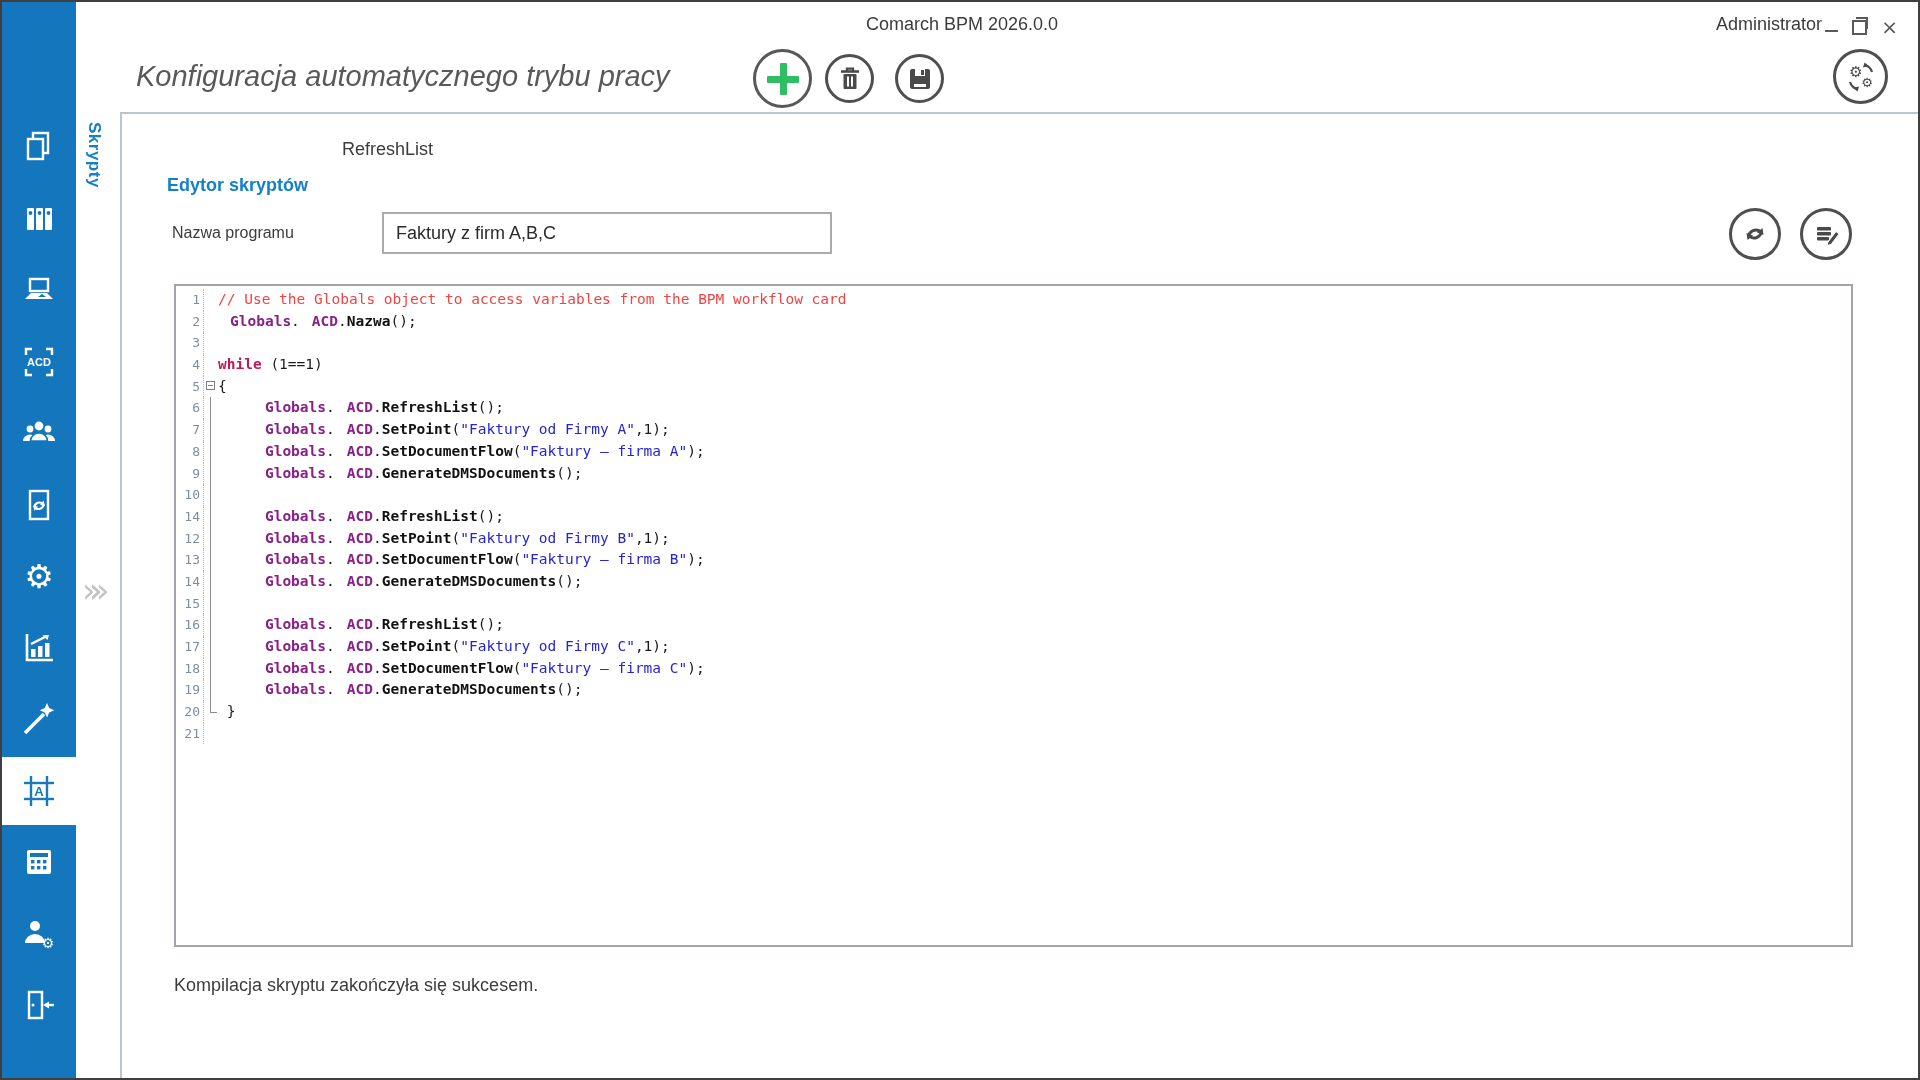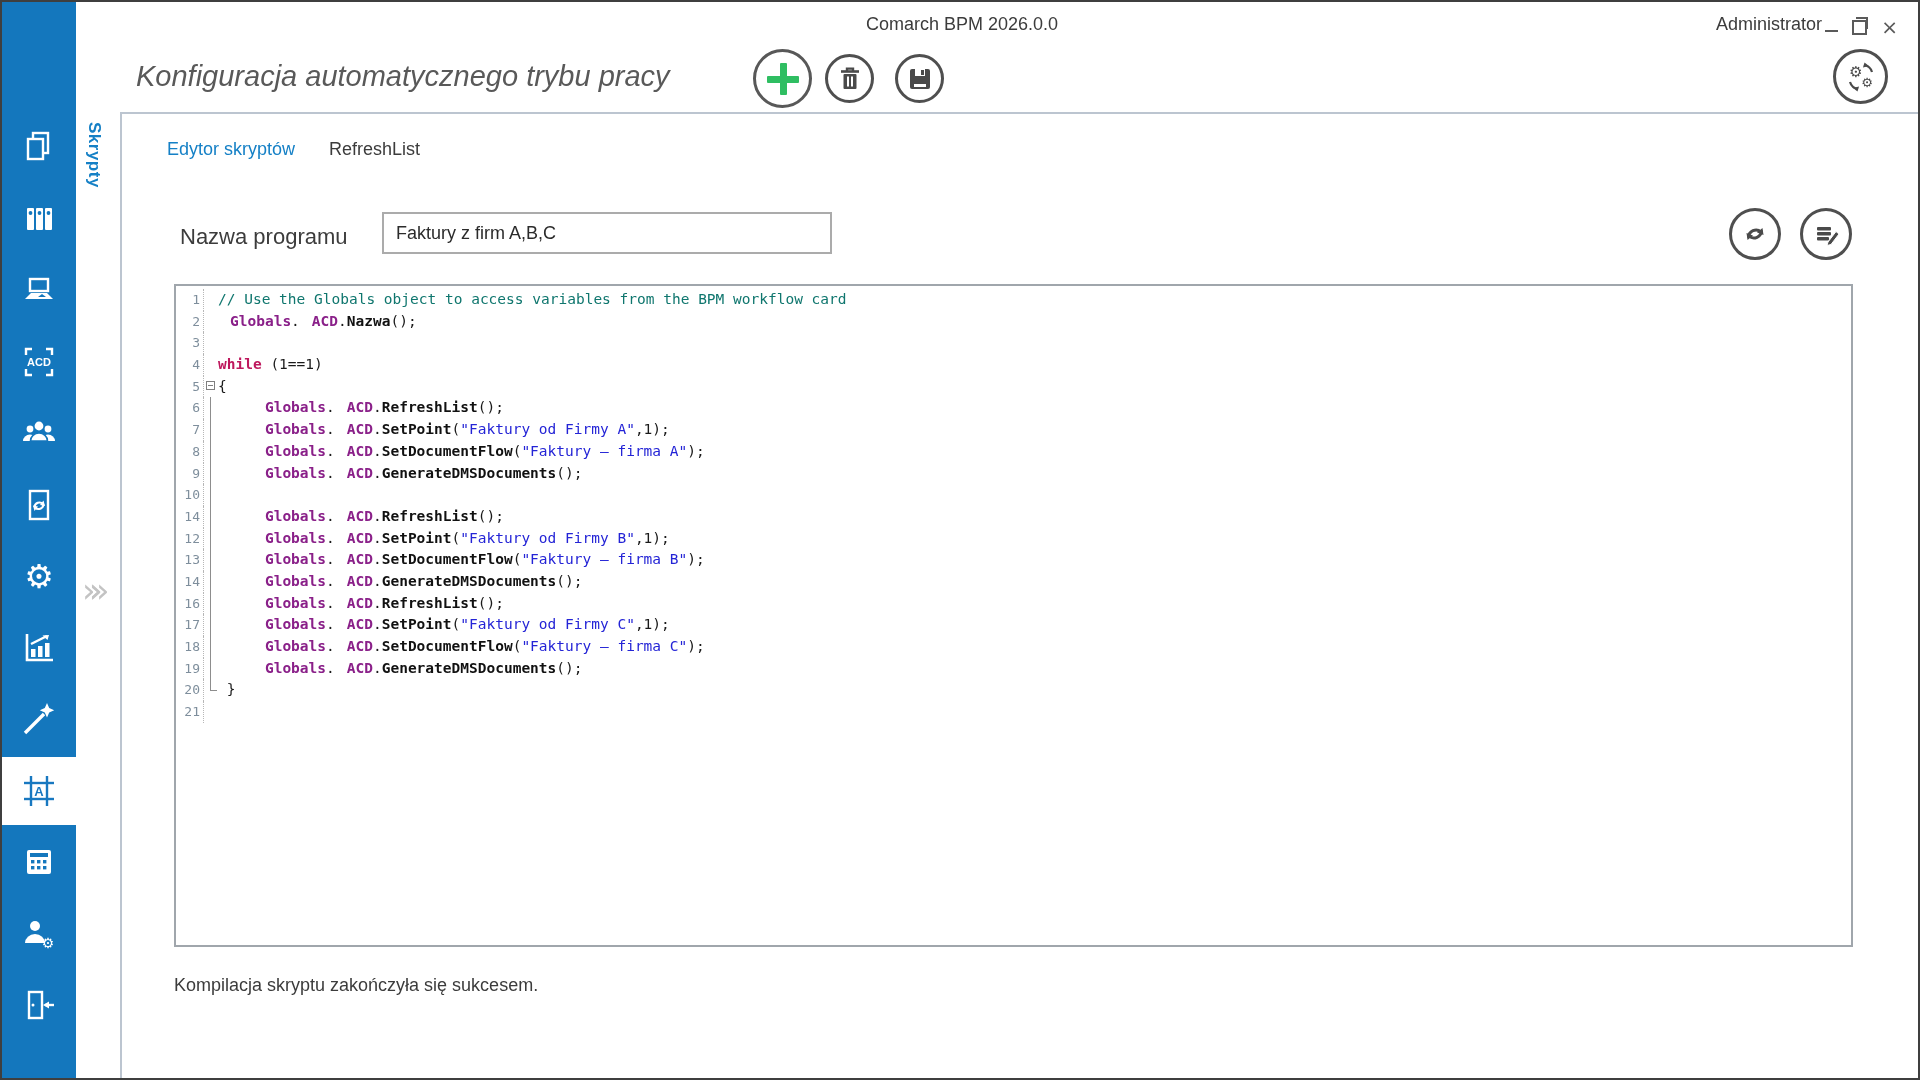--- a/index.html
+++ b/index.html
@@ -33,39 +33,39 @@
   .plus{position:relative;width:32px;height:32px;}
   .plus:before,.plus:after{content:"";position:absolute;background:#2fbe62;}
   .plus:before{left:13px;top:0;width:7px;height:32px;border-radius:1px;}
   .plus:after{left:0;top:13px;width:32px;height:7px;border-radius:1px;}
   .btn-del{left:823px;top:52px;width:49px;height:49px;}
   .btn-save{left:893px;top:52px;width:49px;height:49px;}
   .btn-settings{left:1831px;top:47px;width:55px;height:55px;}
   
   .tabs{position:absolute;left:165px;top:137px;display:flex;gap:34px;}
   .tab{font-size:18px;color:#3c3c3c;cursor:pointer;}
-  .tab.active{color:#1580c6;font-weight:400;}
-  
-  .form-label{position:absolute;left:170px;top:222px;font-size:22px;color:#3c3c3c;margin-left:8px;}
+  .tab.active{color:#1580c6;font-weight:700;margin-top:36px;}
+  
+  .form-label{position:absolute;left:170px;top:222px;font-size:16px;color:#3c3c3c;}
   .prog-input{position:absolute;left:380px;top:210px;width:450px;height:42px;border:2px solid #ababab;box-sizing:border-box;font-family:"Liberation Sans",sans-serif;font-size:18px;color:#2b2b2b;padding:0 12px;outline:none;}
   .btn-refresh{left:1727px;top:206px;width:52px;height:52px;}
   .btn-editlist{left:1798px;top:206px;width:52px;height:52px;}
   
   .editor{position:absolute;left:172px;top:282px;width:1679px;height:663px;border:2px solid #a0a6ac;box-sizing:border-box;background:#fff;padding-top:3px;cursor:text;}
   .crow{display:flex;height:21.7px;align-items:stretch;}
   .ln{width:24px;flex:0 0 24px;text-align:right;font-family:"DejaVu Sans Mono",monospace;font-size:13px;color:#7e8e9c;border-right:1px dotted #b7b7b7;padding-right:3px;line-height:21.7px;}
   .fold{position:relative;width:14px;flex:0 0 14px;}
   .fold.start:before{content:"";position:absolute;left:2px;top:5px;width:9px;height:9px;border:1px solid #7f7f7f;background:#fff;box-sizing:border-box;}
   .fold.start:after{content:"";position:absolute;left:4px;top:9px;width:5px;height:1px;background:#7f7f7f;}
   .fold.mid:before{content:"";position:absolute;left:6px;top:0;width:1px;height:100%;background:#8d8d8d;}
   .fold.end:before{content:"";position:absolute;left:6px;top:0;width:1px;height:12px;background:#8d8d8d;}
   .fold.end:after{content:"";position:absolute;left:6px;top:11px;width:7px;height:1px;background:#8d8d8d;}
   .codetext{white-space:pre;font-family:"DejaVu Sans Mono",monospace;font-size:14.5px;line-height:21.7px;color:#1a1a1a;}
   .tk-p{color:#1a1a1a;}
-  .tk-cm{color:#0f766e;}
+  .tk-cm{color:#ef4444;}
   .tk-kw{color:#be185d;font-weight:700;}
   .tk-obj{color:#8a2089;font-weight:700;margin-left:12px;}
   .tk-m{color:#111111;font-weight:700;}
   .tk-s{color:#2424d6;}
   
   .status{position:absolute;left:172px;top:973px;font-size:18px;color:#3c3c3c;}
 </style>
 </head>
 <body>
 
@@ -319,20 +319,25 @@
           <span class="ln">13</span>
           <span class="fold mid"></span>
           <span class="codetext"><span class="tk-p">    </span><span class="tk-obj">Globals</span><span class="tk-p">.</span><span class="tk-obj">ACD</span><span class="tk-p">.</span><span class="tk-m">SetDocumentFlow</span><span class="tk-p">(</span><span class="tk-s">"Faktury – firma B"</span><span class="tk-p">);</span></span>
         </div>
         <div class="crow">
           <span class="ln">14</span>
           <span class="fold mid"></span>
           <span class="codetext"><span class="tk-p">    </span><span class="tk-obj">Globals</span><span class="tk-p">.</span><span class="tk-obj">ACD</span><span class="tk-p">.</span><span class="tk-m">GenerateDMSDocuments</span><span class="tk-p">();</span></span>
         </div>
         <div class="crow">
+          <span class="ln">15</span>
+          <span class="fold mid"></span>
+          <span class="codetext"></span>
+        </div>
+        <div class="crow">
           <span class="ln">16</span>
           <span class="fold mid"></span>
           <span class="codetext"><span class="tk-p">    </span><span class="tk-obj">Globals</span><span class="tk-p">.</span><span class="tk-obj">ACD</span><span class="tk-p">.</span><span class="tk-m">RefreshList</span><span class="tk-p">();</span></span>
         </div>
         <div class="crow">
           <span class="ln">17</span>
           <span class="fold mid"></span>
           <span class="codetext"><span class="tk-p">    </span><span class="tk-obj">Globals</span><span class="tk-p">.</span><span class="tk-obj">ACD</span><span class="tk-p">.</span><span class="tk-m">SetPoint</span><span class="tk-p">(</span><span class="tk-s">"Faktury od Firmy C"</span><span class="tk-p">,1);</span></span>
         </div>
         <div class="crow">

